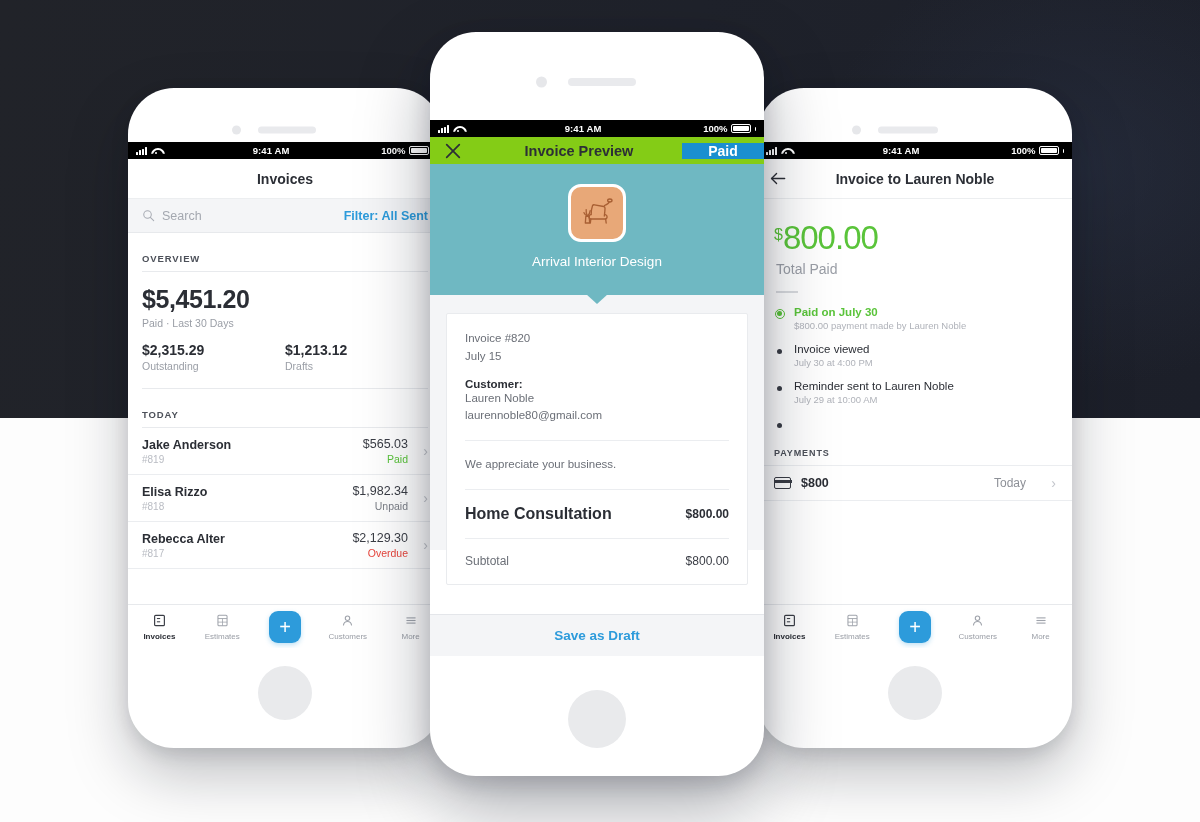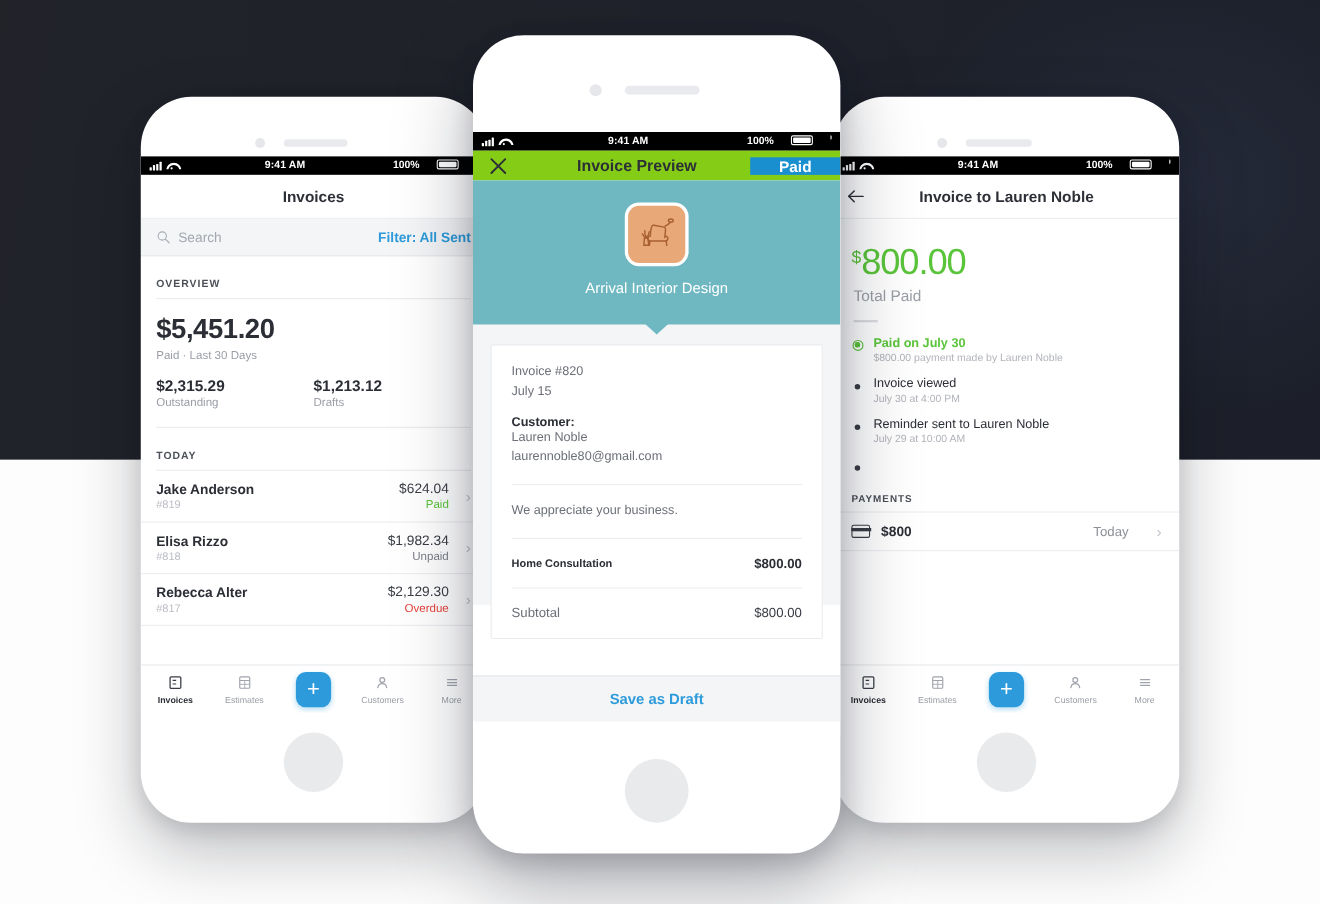--- a/index.html
+++ b/index.html
@@ -74,21 +74,21 @@
   #phone-center .screen { height: 550px; }
 
   
   .statusbar {
     height: 17px; background: #000; color: #fff;
     display: flex; align-items: center; padding: 0 8px;
     font-size: 9.5px; font-weight: bold;
   }
   .sb-left { display: flex; align-items: center; gap: 4px; flex: 0 0 auto; }
   .sb-mid { flex: 1; text-align: center; letter-spacing: .1px; }
-  .sb-right { display: flex; gap: 15px; flex: 0 0 auto; }
+  .sb-right { display: flex; align-items: center; gap: 3px; flex: 0 0 auto; }
   .bars { display: flex; align-items: flex-end; gap: 1px; height: 8px; }
   .bars i { width: 2px; background: #fff; display: block; border-radius: .5px; }
   .bars i:nth-child(1){height:3px}.bars i:nth-child(2){height:4.5px}
   .bars i:nth-child(3){height:6px}.bars i:nth-child(4){height:8px}
   .wifi { width: 10px; height: 8px; position: relative; }
   .wifi::before{
     content:""; position:absolute; left:0; top:1px; width:10px; height:10px;
     border:2px solid #fff; border-radius:50%;
     clip-path: polygon(0 0, 100% 0, 100% 45%, 0 45%);
   }
@@ -185,21 +185,21 @@
     width:0; height:0; border-left: 11px solid transparent;
     border-right: 11px solid transparent; border-top: 10px solid #6fb8c2;
   }
 
   .preview-body { background:#f4f5f7; padding: 18px 16px 0; height: 255px; }
   .inv-card { background:#fff; border:1px solid #e9ebee; border-radius:2px; padding: 16px 18px 0; }
   .ic-line { font-size: 11.5px; color:#6b6f77; line-height: 1.55; }
   .ic-strong { font-size: 11.5px; color:#2b2e35; font-weight: 700; }
   .ic-hr { height:1px; background:#ebedf0; margin: 15px 0; }
   .ic-row { display:flex; justify-content:space-between; align-items:center; }
-  .ic-item { font-size: 10px; font-weight:700; color:#2b2e35; }
+  .ic-item { font-size: 16px; font-weight:700; color:#2b2e35; }
   .ic-item-amt { font-size: 12px; font-weight:700; color:#2b2e35; }
   .ic-sub { font-size: 12px; color:#6b6f77; }
   .ic-sub-amt { font-size: 12px; color:#3a3d45; }
 
   .draft-bar {
     position:absolute; left:0; right:0; bottom:14px; height: 42px; background:#f4f5f7;
     border-top: 1px solid #e4e6ea;
     display:flex; align-items:center; justify-content:center;
     color:#2d9bdb; font-size: 13.5px; font-weight: 700;
   }
@@ -301,21 +301,21 @@
 
     <div class="section-head">TODAY</div>
     <div class="hr"></div>
 
     <div class="inv-row">
       <div class="inv-left">
         <div class="inv-name">Jake Anderson</div>
         <div class="inv-num">#819</div>
       </div>
       <div class="inv-right">
-        <div class="inv-amt">$624.04</div>
+        <div class="inv-amt">$565.03</div>
         <div class="inv-status st-paid">Paid</div>
       </div>
       <div class="chev">›</div>
     </div>
 
     <div class="inv-row">
       <div class="inv-left">
         <div class="inv-name">Elisa Rizzo</div>
         <div class="inv-num">#818</div>
       </div>

